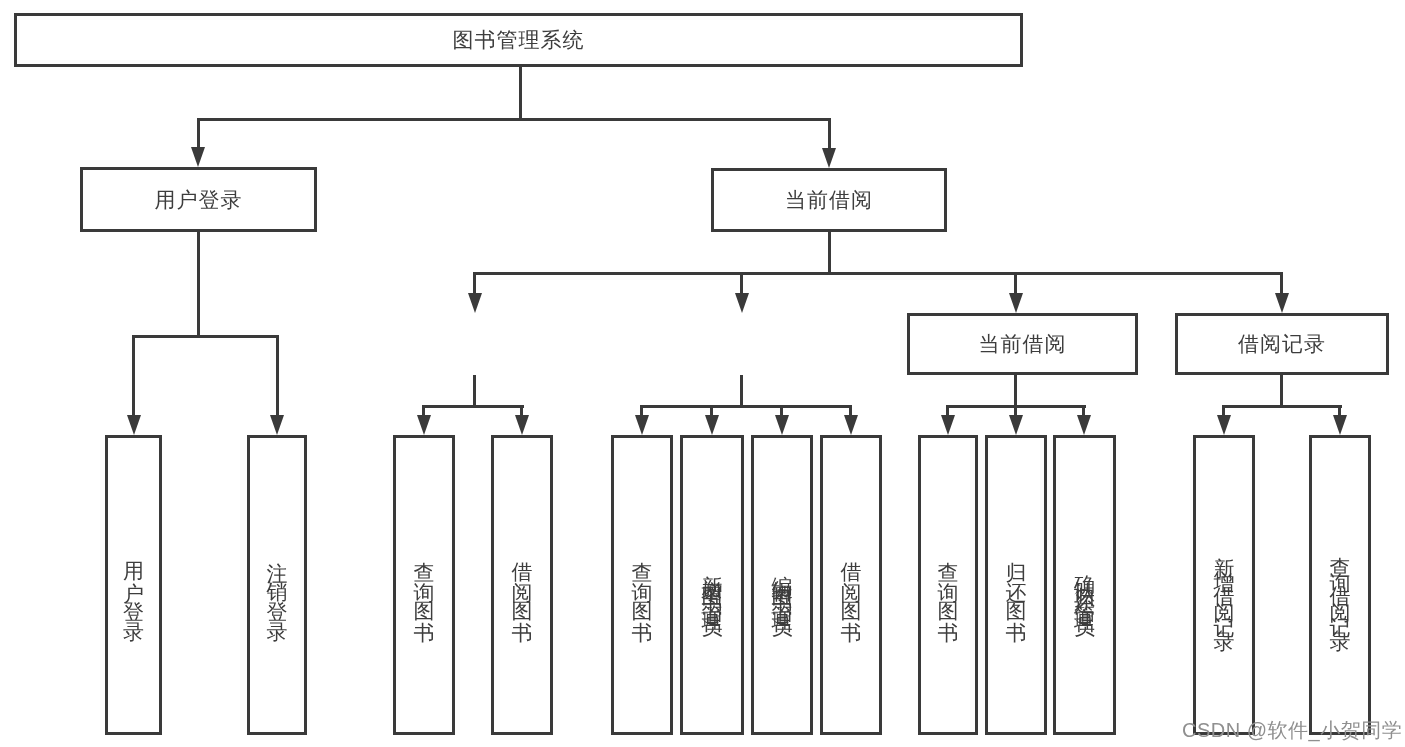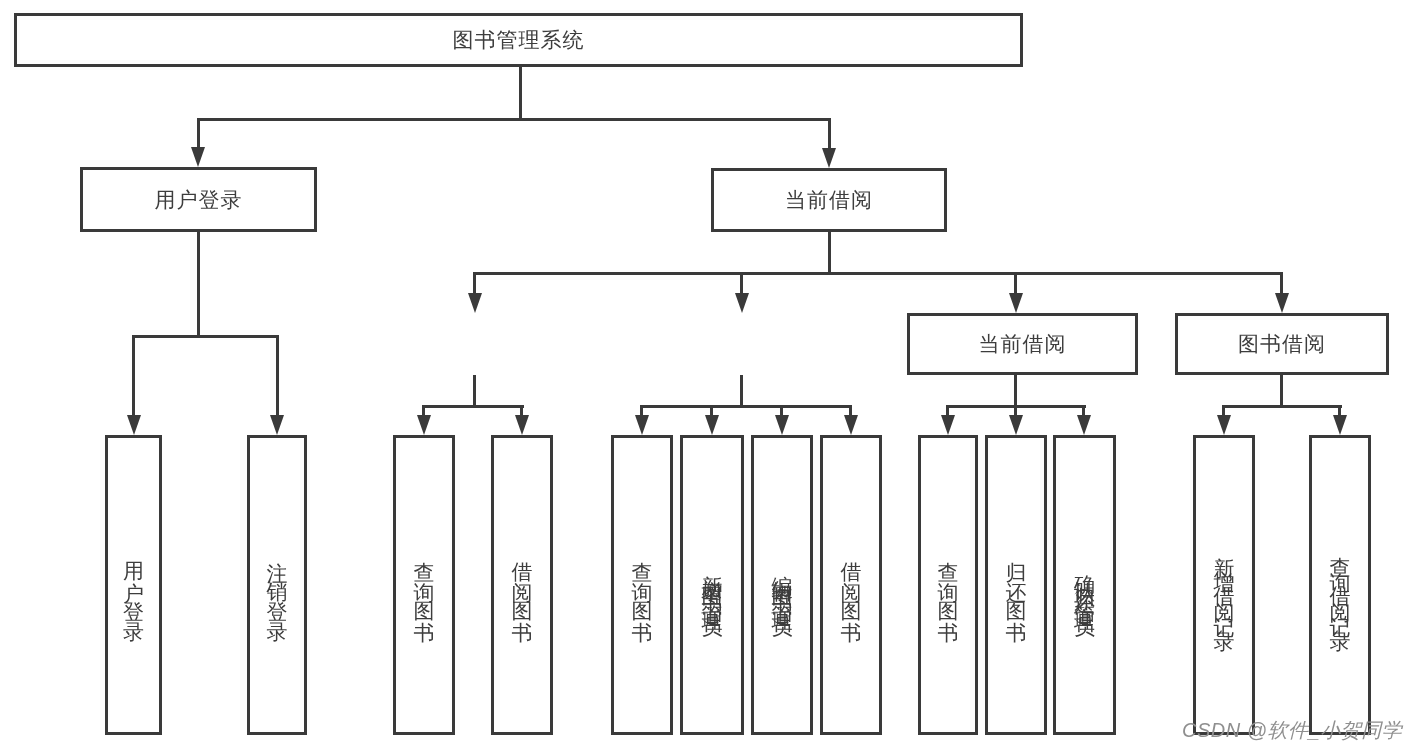--- a/index.html
+++ b/index.html
@@ -26,39 +26,39 @@
   .ls-wide{letter-spacing:20px;}
   .ls-mid{letter-spacing:15px;}
   .ls-tight{letter-spacing:6px;}
   .vl{position:absolute;width:3px;background:var(--line);}
   .hl{position:absolute;height:3px;background:var(--line);}
   .ah{position:absolute;width:0;height:0;
       border-left:7px solid transparent;border-right:7px solid transparent;
       border-top:20px solid var(--line);}
   .watermark{
     position:absolute;left:1182px;top:717px;z-index:5;
-    font-size:20px;color:var(--wm);letter-spacing:0.5px;white-space:nowrap;font-style:italic;
+    font-size:20px;color:var(--wm);letter-spacing:0.5px;white-space:nowrap;
   }
 </style>
 </head>
 <body>
 
 <div id="canvas">
 
   <div class="box hbox" style="left:14px;top:13px;width:1009px;height:54px">图书管理系统</div>
 
   <div class="box hbox" style="left:80px;top:167px;width:237px;height:65px">用户登录</div>
 
   <div class="box hbox" style="left:711px;top:168px;width:236px;height:64px">当前借阅</div>
 
 
 
   <div class="box hbox" style="left:907px;top:313px;width:231px;height:62px">当前借阅</div>
 
-  <div class="box hbox" style="left:1175px;top:313px;width:214px;height:62px">图书借阅</div>
+  <div class="box hbox" style="left:1175px;top:313px;width:214px;height:62px">借阅记录</div>
 
   <div class="box vbox ls-wide" style="left:105px;top:435px;width:57px;height:300px">用户登录</div>
 
   <div class="box vbox ls-wide" style="left:247px;top:435px;width:60px;height:300px">注销登录</div>
 
   <div class="box vbox ls-wide" style="left:393px;top:435px;width:62px;height:300px">查询图书</div>
 
   <div class="box vbox ls-wide" style="left:491px;top:435px;width:62px;height:300px">借阅图书</div>
 
   <div class="box vbox ls-wide" style="left:611px;top:435px;width:62px;height:300px">查询图书</div>

